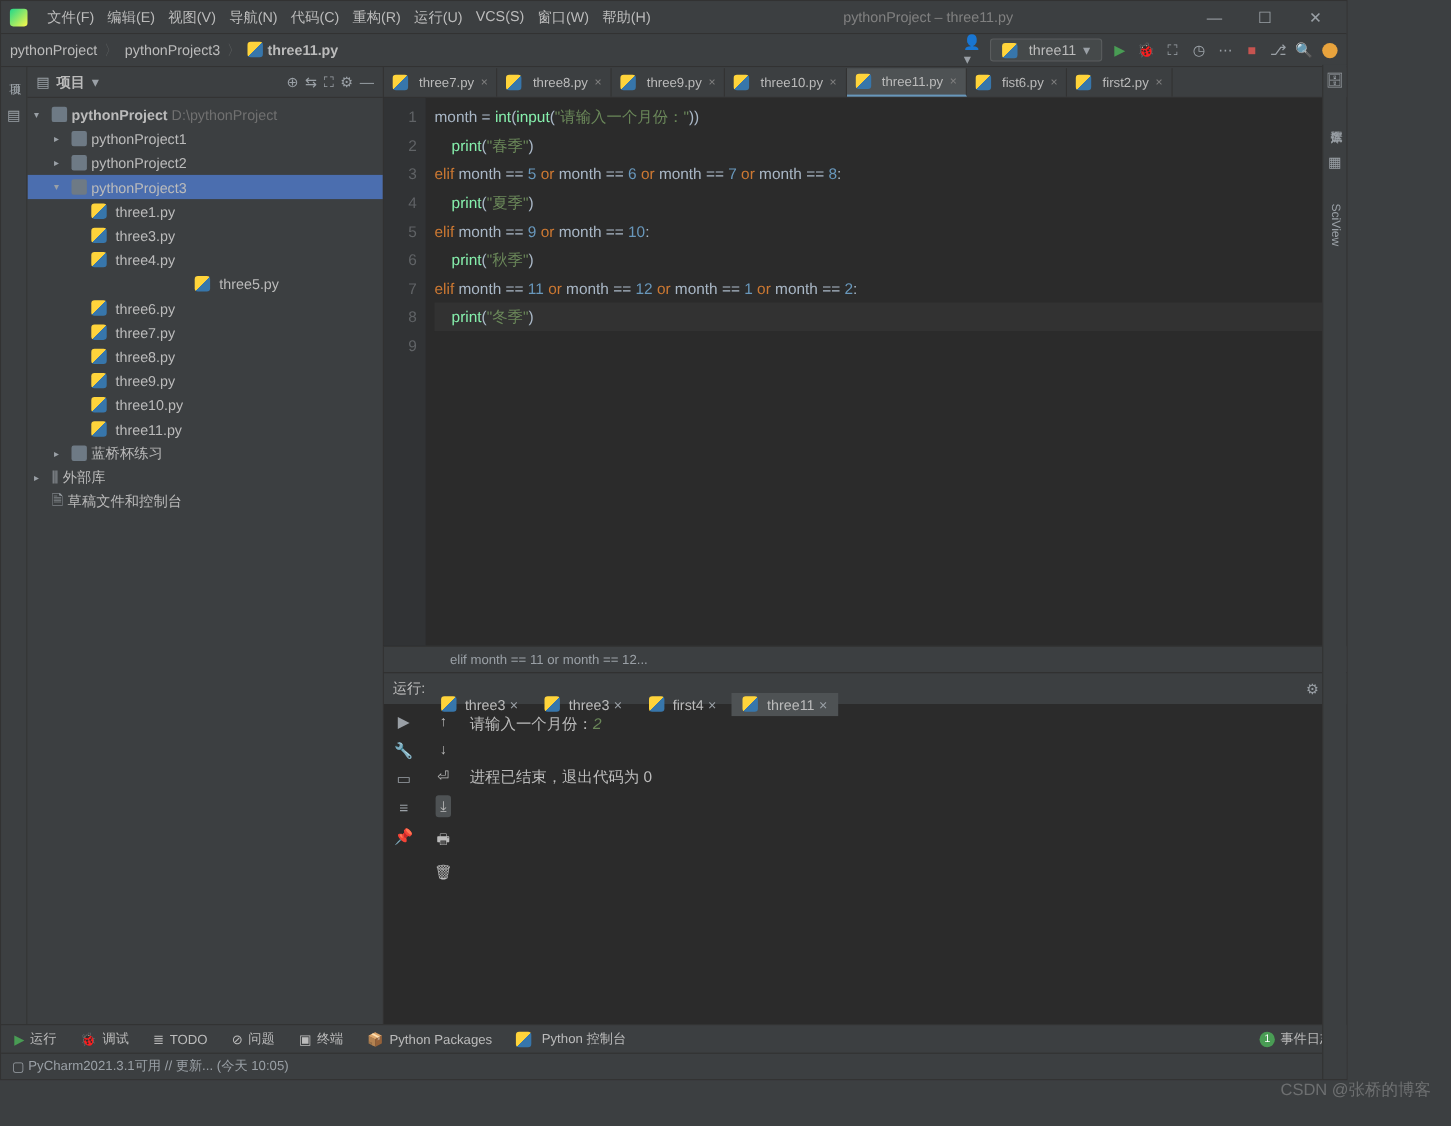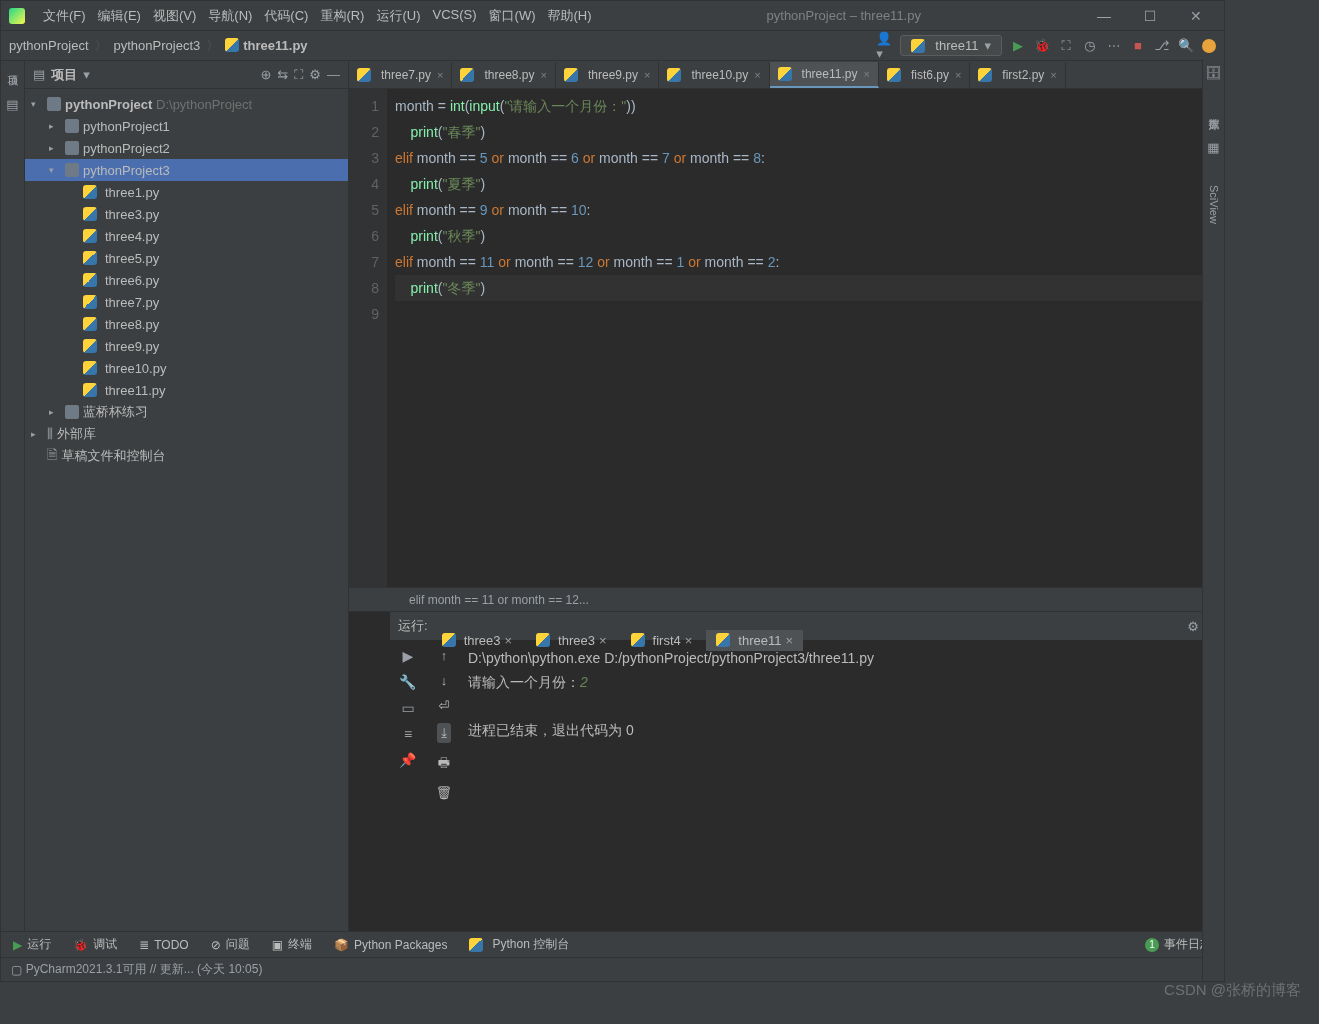--- a/index.html
+++ b/index.html
@@ -42,21 +42,21 @@
 .tab .close{ color:#808080; font-size:11px;}
 .editor{ flex:1; display:flex; background:#2b2b2b; font-family:Consolas,monospace; font-size:14px; position:relative;}
 .gutter{ width:38px; background:#313335; color:#606366; text-align:right; padding:4px 8px 4px 4px;}
 .gutter div{ height:26px; line-height:26px;}
 .code{ flex:1; padding:4px 8px;}
 .code div{ height:26px; line-height:26px; white-space:pre;}
 .kw{color:#cc7832;} .fn{color:#86efac;} .num{color:#6897bb;} .str{color:#6a8759;} .id{color:#a9b7c6;} .op{color:#a9b7c6;}
 .code-current{ background:#323232;}
 .checkmark{ position:absolute; top:6px; right:10px; color:#499c54; font-size:16px;}
 .crumb-bar{ height:24px; background:#3c3f41; border-top:1px solid #323232; color:#9aa0a6; padding-left:60px; line-height:24px; font-size:12px;}
-.run-panel{ height:320px; background:#2b2b2b; border-top:1px solid #323232; display:flex; flex-direction:column;padding-left:41px;}
+.run-panel{ height:320px; background:#2b2b2b; border-top:1px solid #323232; display:flex; flex-direction:column;}
 .run-tabs{ height:28px; background:#3c3f41; display:flex; align-items:center; padding:0 8px; gap:4px;}
 .run-tab{ display:flex; align-items:center; gap:4px; padding:3px 10px;margin-top:28px;}
 .run-tab.active{ background:#4e5254;}
 .run-body{ flex:1; display:flex;}
 .run-left{ width:36px; display:flex; flex-direction:column; align-items:center; padding-top:8px; gap:10px;}
 .run-left div{ color:#9aa0a6; font-size:14px;}
 .run-left2{ width:36px; display:flex; flex-direction:column; align-items:center; padding-top:8px; gap:10px;}
 .console{ flex:1; font-family:Consolas,monospace; font-size:14px; padding:6px 6px; color:#bbbbbb;}
 .console div{ line-height:24px; white-space:pre;}
 .bottom-tabs{ height:26px; background:#3c3f41; border-top:1px solid #323232; display:flex; align-items:center; padding:0 12px; gap:22px; font-size:12px;}
@@ -168,21 +168,21 @@
           <div class="tree-row" style="padding-left: 42px; text-align: center;">
             <span class="arrow"></span>
             <span class="pyico"></span>
             <span class="tree-label">three3.py</span>
           </div>
           <div class="tree-row" style="padding-left: 42px;">
             <span class="arrow"></span>
             <span class="pyico"></span>
             <span class="tree-label">three4.py</span>
           </div>
-          <div class="tree-row" style="padding-left: 42px;">
+          <div class="tree-row" style="padding-left: 42px; justify-content: center;">
             <span class="arrow"></span>
             <span class="pyico"></span>
             <span class="tree-label">three5.py</span>
           </div>
           <div class="tree-row" style="padding-left: 42px;">
             <span class="arrow"></span>
             <span class="pyico"></span>
             <span class="tree-label">three6.py</span>
           </div>
           <div class="tree-row" style="padding-left: 42px;">
@@ -315,21 +315,20 @@
          </div>
          <div class="run-left2">
            <div>↑</div>
            <div>↓</div>
            <div>⏎</div>
            <div style="background:#4e5254;padding:2px 4px;border-radius:3px">⤓</div>
            <div>🖶</div>
            <div>🗑</div>
          </div>
          <div class="console">
-           <div>D:\python\python.exe D:/pythonProject/pythonProject3/three11.py</div>
            <div><span>请输入一个月份：</span><span class="str" style="color:#6a8759;font-style:italic">2</span></div>
            <div>&nbsp;</div>
            <div>进程已结束，退出代码为 0</div>
          </div>
        </div>
      </div>
    </div>
  </div>
 
  <div class="bottom-tabs">

